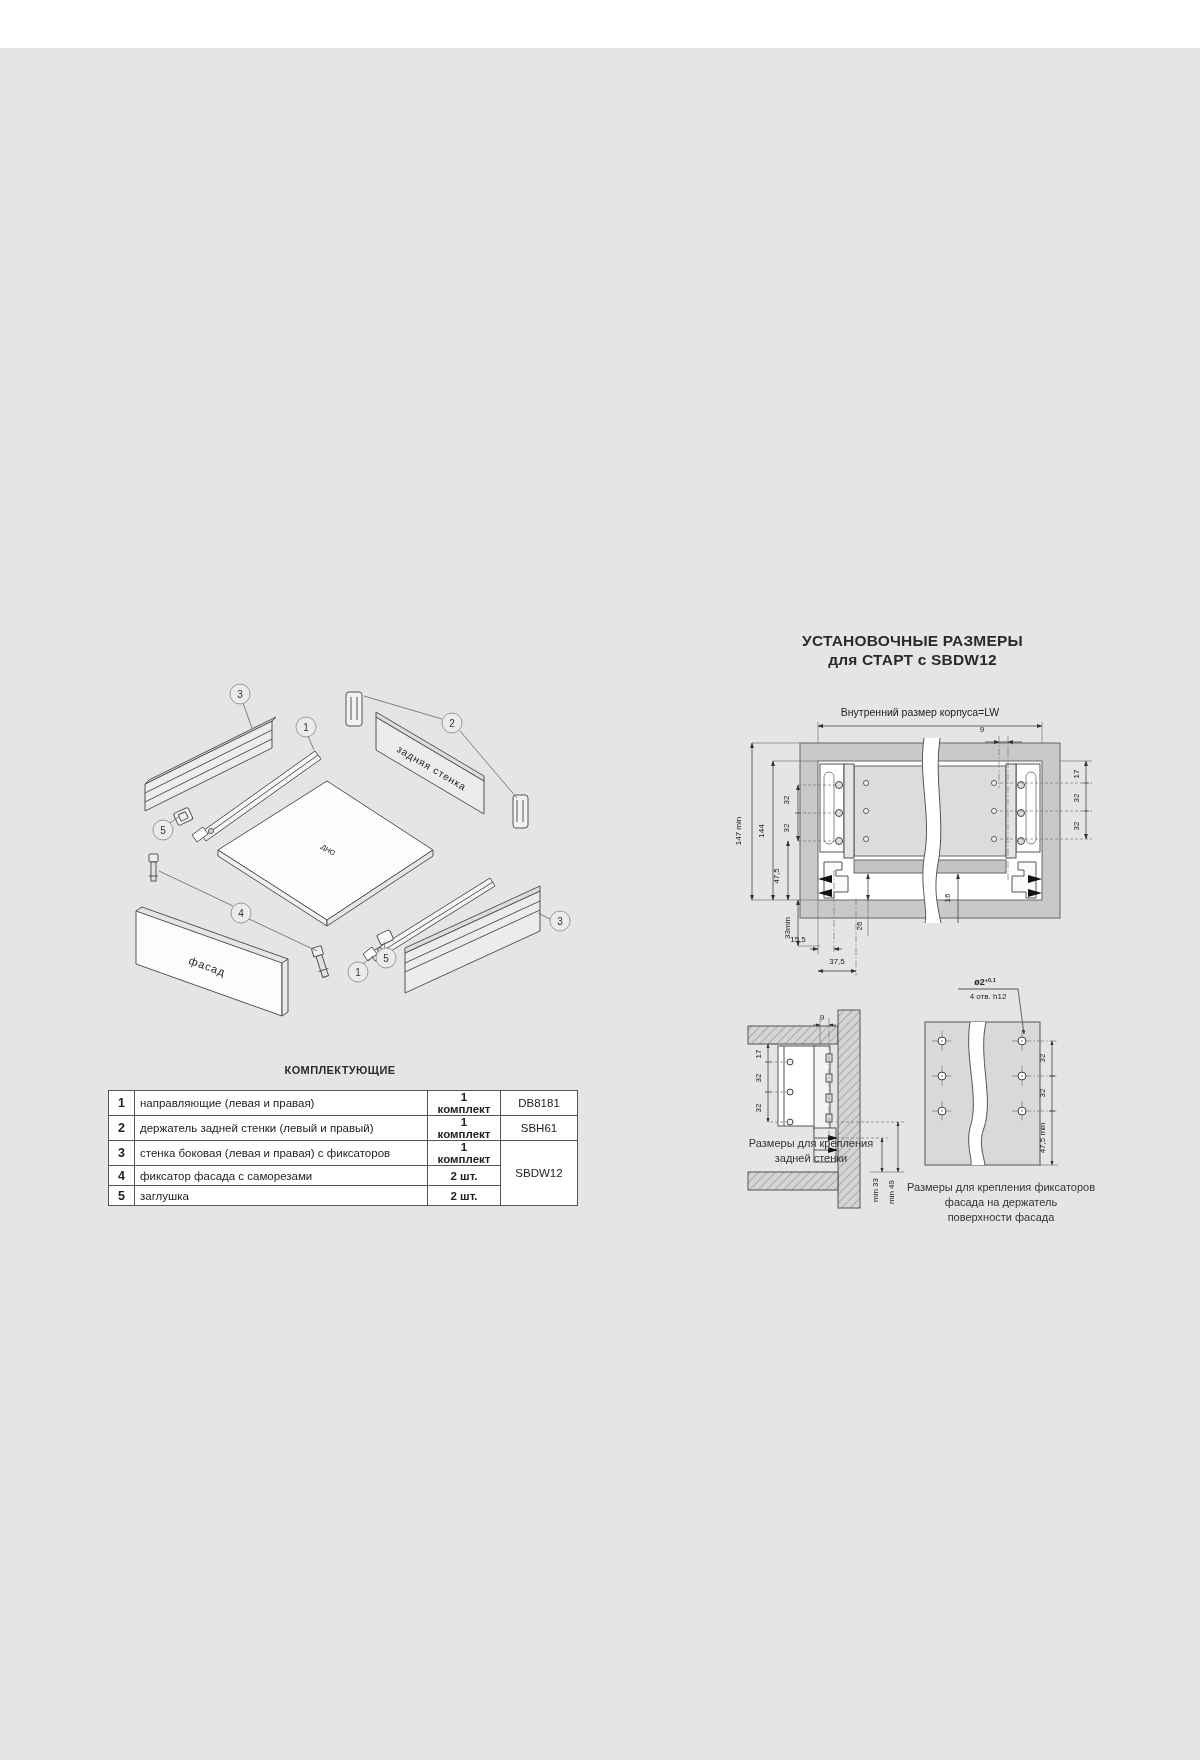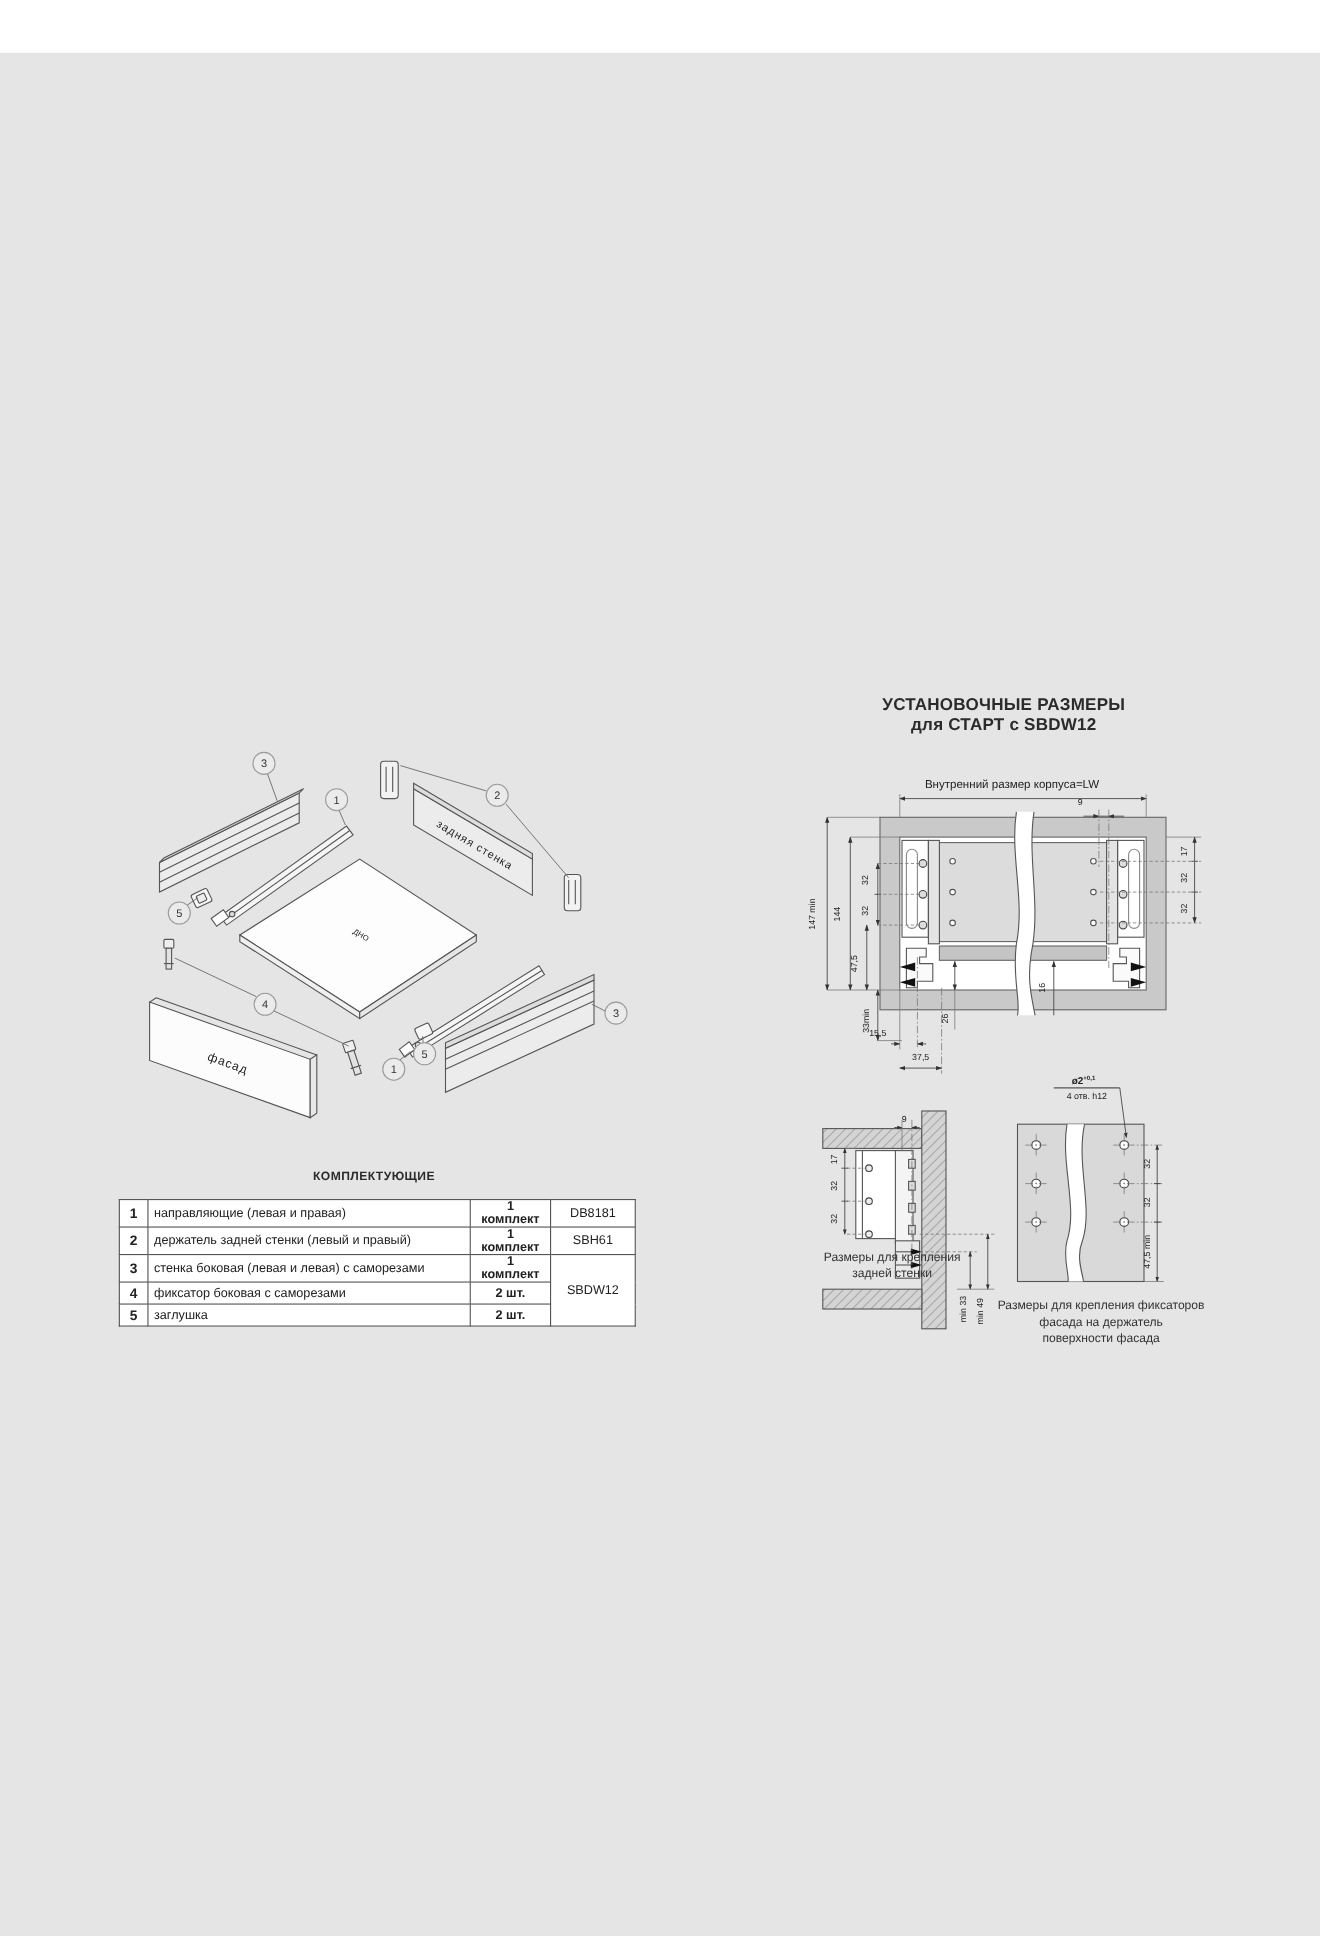--- a/index.html
+++ b/index.html
@@ -453,27 +453,27 @@
         <td class="ccode">DB8181</td>
       </tr>
       <tr>
         <td class="cnum">2</td>
         <td class="cname">держатель задней стенки (левый и правый)</td>
         <td class="cqty">1 комплект</td>
         <td class="ccode">SBH61</td>
       </tr>
       <tr>
         <td class="cnum">3</td>
-        <td class="cname">стенка боковая (левая и левая) с саморезами</td>
+        <td class="cname">стенка боковая (левая и правая) с фиксаторов</td>
         <td class="cqty">1 комплект</td>
         <td class="ccode" rowspan="3">SBDW12</td>
       </tr>
       <tr>
         <td class="cnum">4</td>
-        <td class="cname">фиксатор боковая с саморезами</td>
+        <td class="cname">фиксатор фасада с саморезами</td>
         <td class="cqty">2 шт.</td>
       </tr>
       <tr>
         <td class="cnum">5</td>
         <td class="cname">заглушка</td>
         <td class="cqty">2 шт.</td>
       </tr>
     </tbody>
   </table>
 

